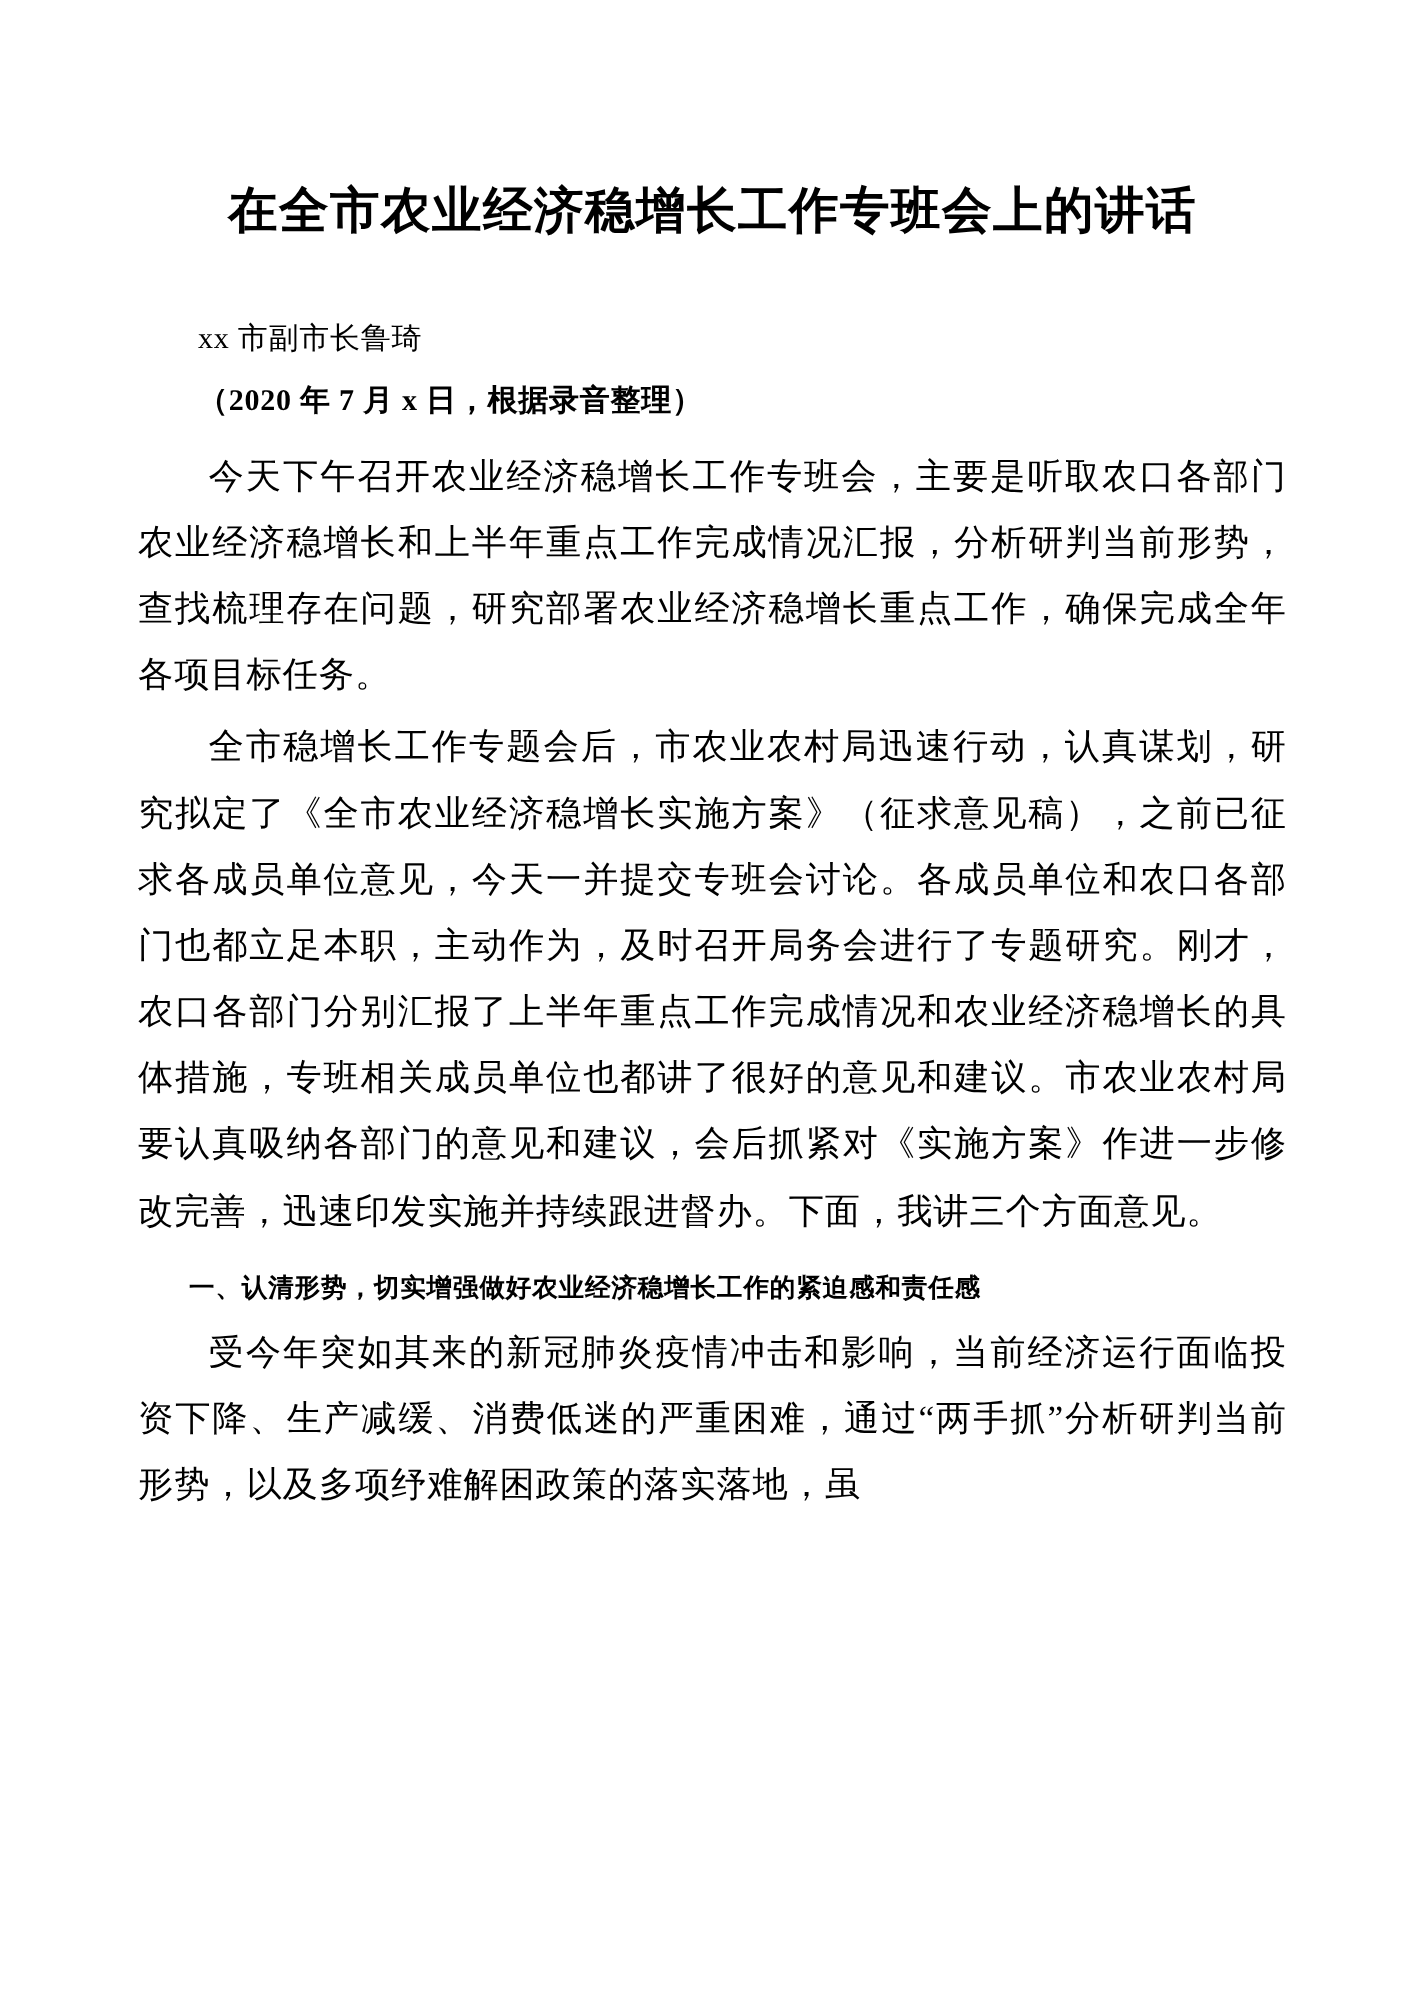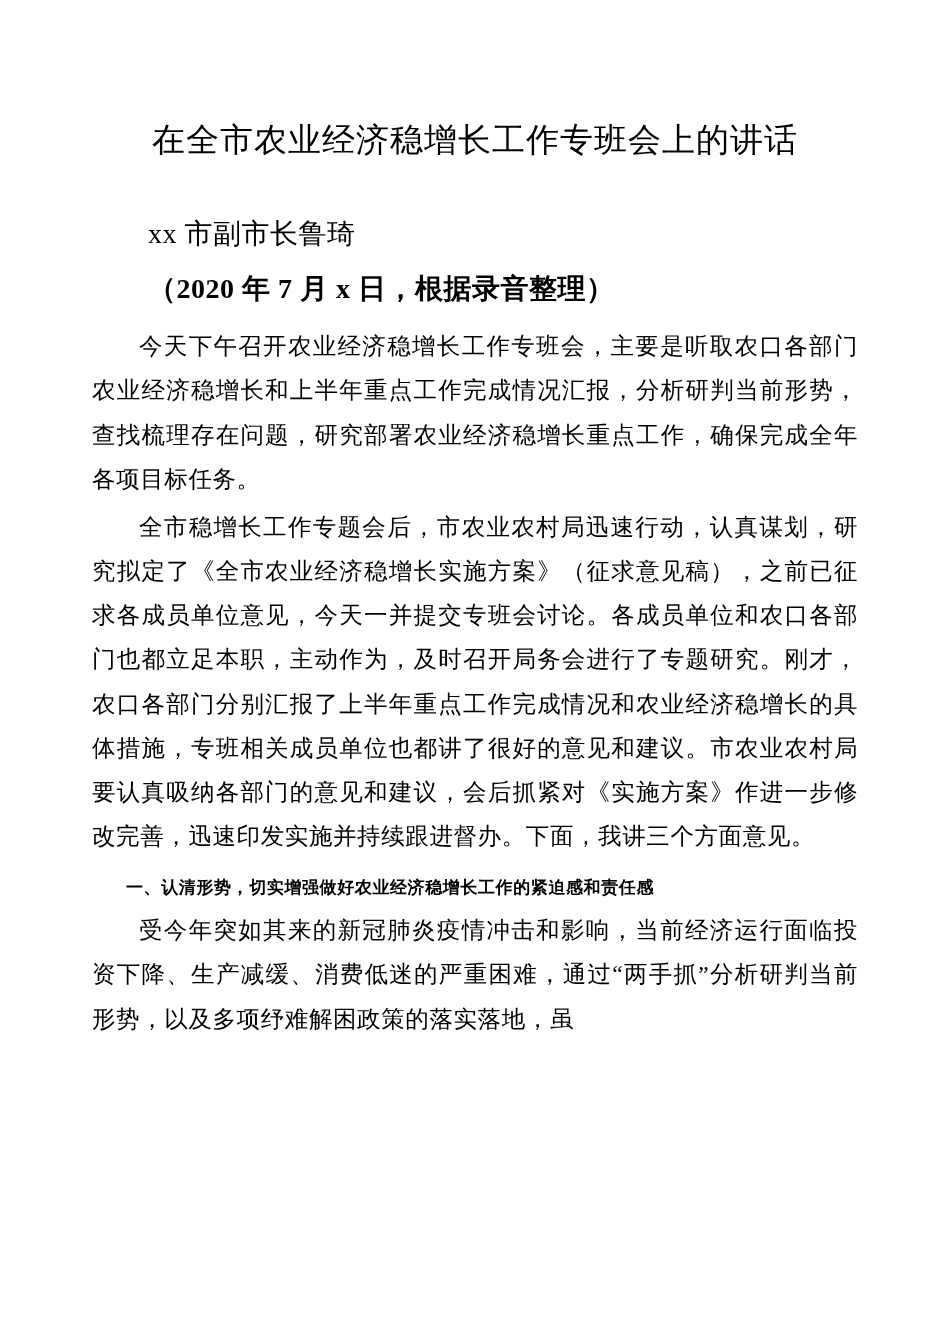--- a/index.html
+++ b/index.html
@@ -16,30 +16,30 @@
   }
   .page {
     box-sizing: border-box;
     width: 950px;
     height: 1344px;
     padding: 118px 92px 40px 92px;
     background: #ffffff;
   }
   .doc-title {
     font-family: "DejaVu Serif", "Liberation Serif", serif;
-    font-weight: normal;
+    font-weight: bold;
     font-size: 33px;
     line-height: 1.35;
     text-align: center;
     letter-spacing: 1px;
     margin: 0 0 46px 0;
     white-space: nowrap;
   }
   .meta-line {
-    font-size: 28px;
+    font-size: 20px;
     line-height: 1.78;
     margin: 0 0 6px 0;
     text-indent: 2em;
     letter-spacing: 0.5px;
   }
   .meta-line.second {
     margin-bottom: 10px;
     font-weight: bold;
   }
   p.body-par {

